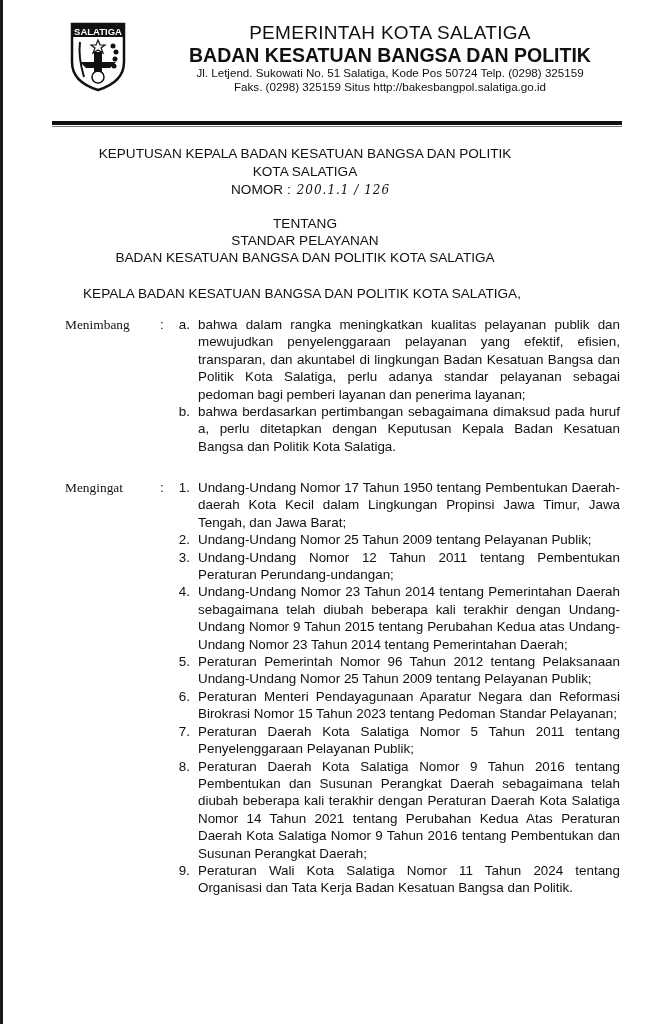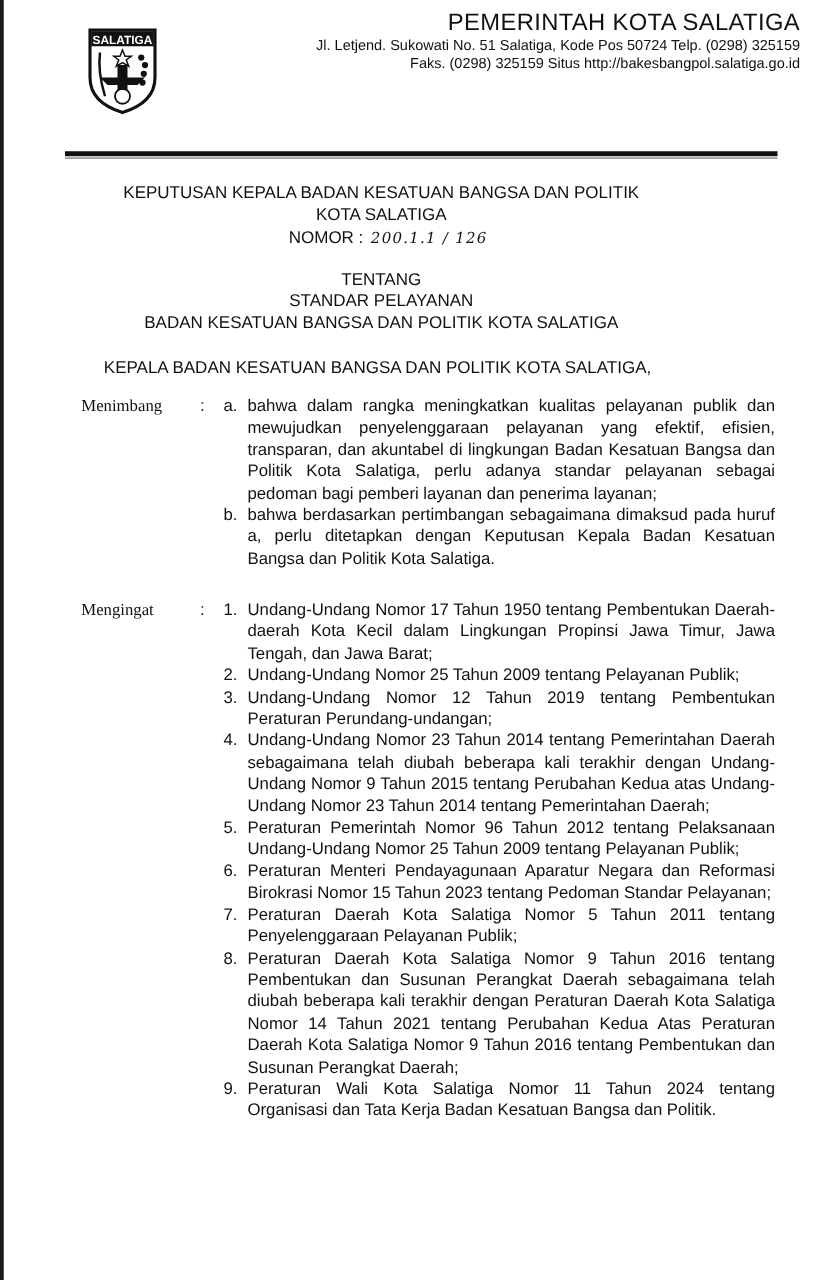--- a/index.html
+++ b/index.html
@@ -2,21 +2,21 @@
 <html><head>
 <meta charset="utf-8">
 <style>
   html, body { margin: 0; padding: 0; background: #ffffff; }
   body {
     width: 670px; height: 1024px; position: relative; overflow: hidden;
     font-family: "Liberation Sans", sans-serif; color: #111;
   }
   .left-edge { position: absolute; left: 0; top: 0; width: 3px; height: 1024px; background: #1a1a1a; }
   .logo { position: absolute; left: 70px; top: 22px; width: 56px; height: 70px; }
-  .head-text { position: absolute; left: 140px; top: 8px; width: 500px; text-align: right; }
+  .head-text { position: absolute; left: 140px; top: 22px; width: 500px; text-align: center; }
   .head-gov { font-size: 19px; letter-spacing: 0.3px; line-height: 22px; }
   .head-agency { font-size: 19.5px; font-weight: bold; line-height: 22px; }
   .head-line { font-size: 11.6px; line-height: 14px; }
   .rule { position: absolute; left: 52px; top: 121px; width: 570px; height: 4px; background: #111; }
   .rule2 { position: absolute; left: 52px; top: 126px; width: 570px; height: 1px; background: #777; }
   .center { position: absolute; left: 0; width: 610px; text-align: center; font-size: 13.6px; line-height: 17px; }
   .nomor { position: absolute; left: 231px; top: 182px; font-size: 13.6px; }
   .nomor .hand { font-family: "DejaVu Serif", serif; font-style: italic; font-size: 12px; letter-spacing: 1px; margin-left: 6px; }
   .sect { position: absolute; left: 65px; width: 580px; font-size: 13.4px; line-height: 17.4px; }
   .row { display: flex; }
@@ -42,20 +42,21 @@
     <circle cx="43" cy="24" r="2.5" fill="#111"></circle>
       <circle cx="46" cy="30" r="2.5" fill="#111"></circle>
     <circle cx="45" cy="37" r="2.5" fill="#111"></circle>
       <circle cx="44" cy="44" r="2.5" fill="#111"></circle>
     <circle cx="28" cy="55" r="6" fill="none" stroke="#111" stroke-width="1.5"></circle>
   </svg>
 </div>
 
 <div class="head-text">
   <div class="head-gov">PEMERINTAH KOTA SALATIGA</div>
+  <div class="head-agency">BADAN KESATUAN BANGSA DAN POLITIK</div>
   <div class="head-line">Jl. Letjend. Sukowati No. 51 Salatiga, Kode Pos 50724  Telp. (0298) 325159</div>
   <div class="head-line">Faks. (0298) 325159 Situs http://bakesbangpol.salatiga.go.id</div>
 </div>
 
 <div class="rule"></div>
 <div class="rule2"></div>
 
 <div class="center" style="top:145px;">KEPUTUSAN KEPALA BADAN KESATUAN BANGSA DAN POLITIK</div>
 <div class="center" style="top:163px;">KOTA SALATIGA</div>
 <div class="nomor">
@@ -91,21 +92,21 @@
   <div class="row">
     <div class="lbl"></div>
       <div class="colon"></div>
     <div class="num">2.</div>
     <div class="txt">Undang-Undang Nomor 25 Tahun 2009 tentang Pelayanan Publik;</div>
   </div>
   <div class="row">
     <div class="lbl"></div>
       <div class="colon"></div>
     <div class="num">3.</div>
-    <div class="txt">Undang-Undang Nomor 12 Tahun 2019 tentang Pembentukan Peraturan Perundang-undangan;</div>
+    <div class="txt">Undang-Undang Nomor 12 Tahun 2011 tentang Pembentukan Peraturan Perundang-undangan;</div>
   </div>
   <div class="row">
     <div class="lbl"></div>
       <div class="colon"></div>
     <div class="num">4.</div>
     <div class="txt">Undang-Undang Nomor 23 Tahun 2014 tentang Pemerintahan Daerah sebagaimana telah diubah beberapa kali terakhir dengan Undang-Undang Nomor 9 Tahun 2015 tentang Perubahan Kedua atas Undang-Undang Nomor 23 Tahun 2014 tentang Pemerintahan Daerah;</div>
   </div>
   <div class="row">
     <div class="lbl"></div>
       <div class="colon"></div>

